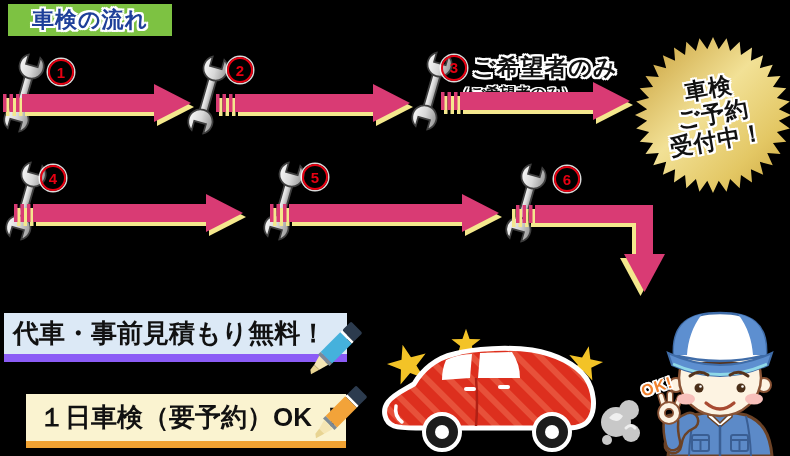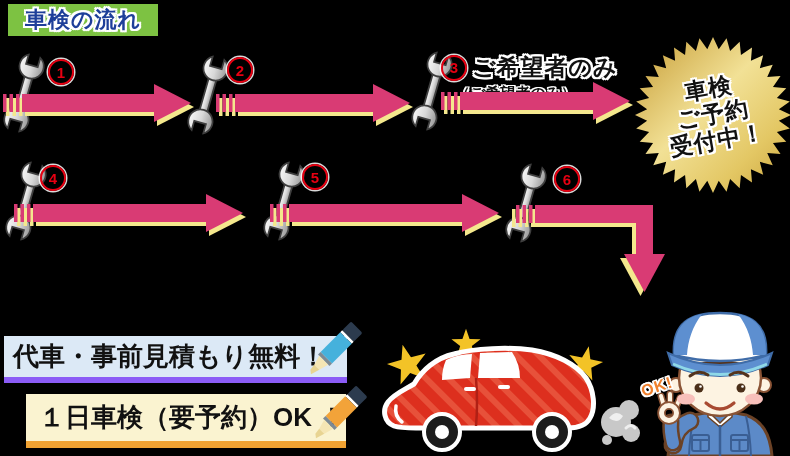--- a/index.html
+++ b/index.html
@@ -5,21 +5,21 @@
   html,body{margin:0;padding:0;background:#000;}
   #stage{
     position:relative;width:790px;height:456px;background:#000;overflow:hidden;
     font-family:"Liberation Sans","DejaVu Sans",sans-serif;
   }
   .abs{position:absolute;}
   svg{display:block;overflow:visible;}
 
   
   .title-badge{
-    left:8px;top:4px;width:150px;height:32px;background:#7dc242;
+    left:8px;top:4px;width:164px;height:32px;background:#7dc242;
     display:flex;align-items:center;justify-content:center;
     font-size:22px;font-weight:bold;color:#1e3f99;letter-spacing:1px;
     text-shadow:-2px -2px 0 #fff,2px -2px 0 #fff,-2px 2px 0 #fff,2px 2px 0 #fff,
                  0 -2px 0 #fff,0 2px 0 #fff,-2px 0 0 #fff,2px 0 0 #fff;
   }
 
   
   .stepnum{
     width:22px;height:22px;border:2.5px solid #e60012;border-radius:50%;
     color:#e60012;font-size:15px;font-weight:bold;
@@ -46,22 +46,22 @@
   .burst-text{
     position:absolute;inset:0;display:flex;flex-direction:column;align-items:center;justify-content:center;
     transform:rotate(-10deg);font-size:23px;font-weight:bold;color:#111;line-height:1.12;letter-spacing:1px;
     text-shadow:-2px -2px 0 #fff,2px -2px 0 #fff,-2px 2px 0 #fff,2px 2px 0 #fff,
                  0 -2px 0 #fff,0 2px 0 #fff,-2px 0 0 #fff,2px 0 0 #fff;
   }
 
   
   .hl-box{display:flex;align-items:center;font-weight:bold;color:#111;}
   .hl-box1{
-    left:4px;top:336px;width:334px;height:41px;background:#dce9f6;
-    border-bottom:6px solid #8b5cf6;font-size:26px;padding-left:9px;letter-spacing:0px;
+    left:4px;top:313px;width:334px;height:41px;background:#dce9f6;
+    border-bottom:8px solid #8b5cf6;font-size:26px;padding-left:9px;letter-spacing:0px;
   }
   .hl-box2{
     left:26px;top:394px;width:307px;height:47px;background:#faf3d0;
     border-bottom:7px solid #f0a232;font-size:26px;padding-left:13px;
   }
 
   
   .ok-text{
     left:641px;top:378px;font-size:16px;font-weight:bold;color:#f0812e;
     transform:rotate(-18deg);letter-spacing:1px;

